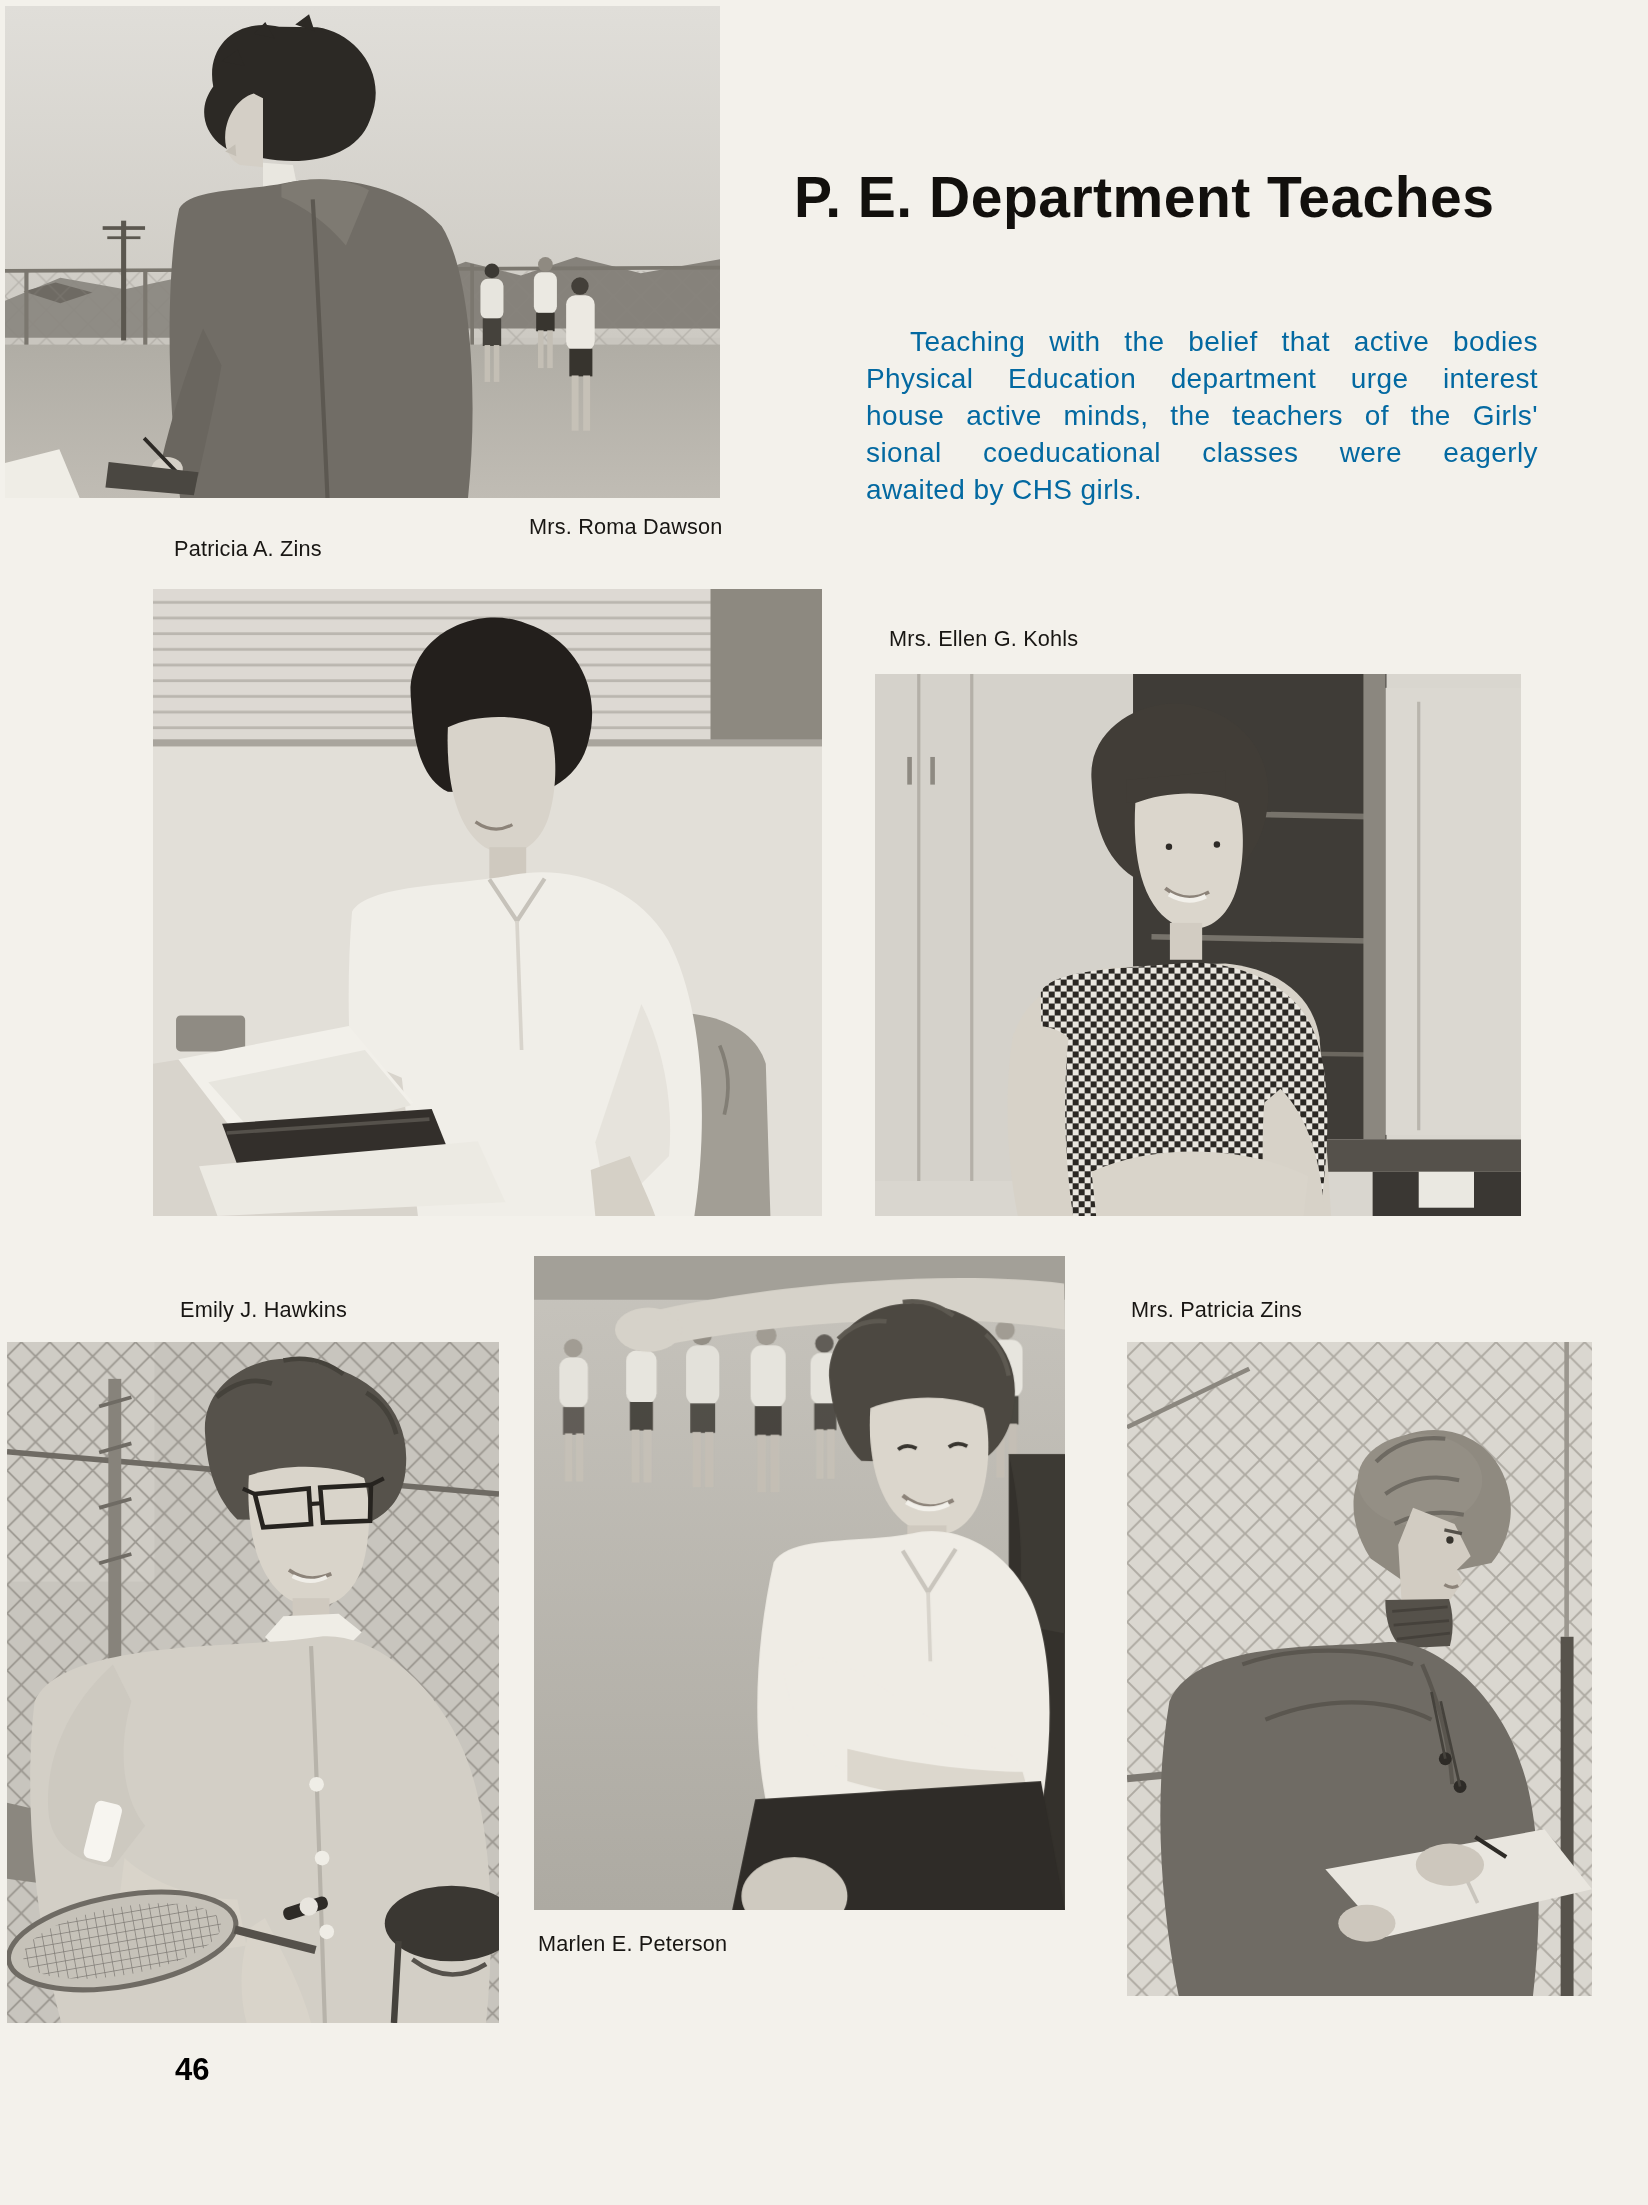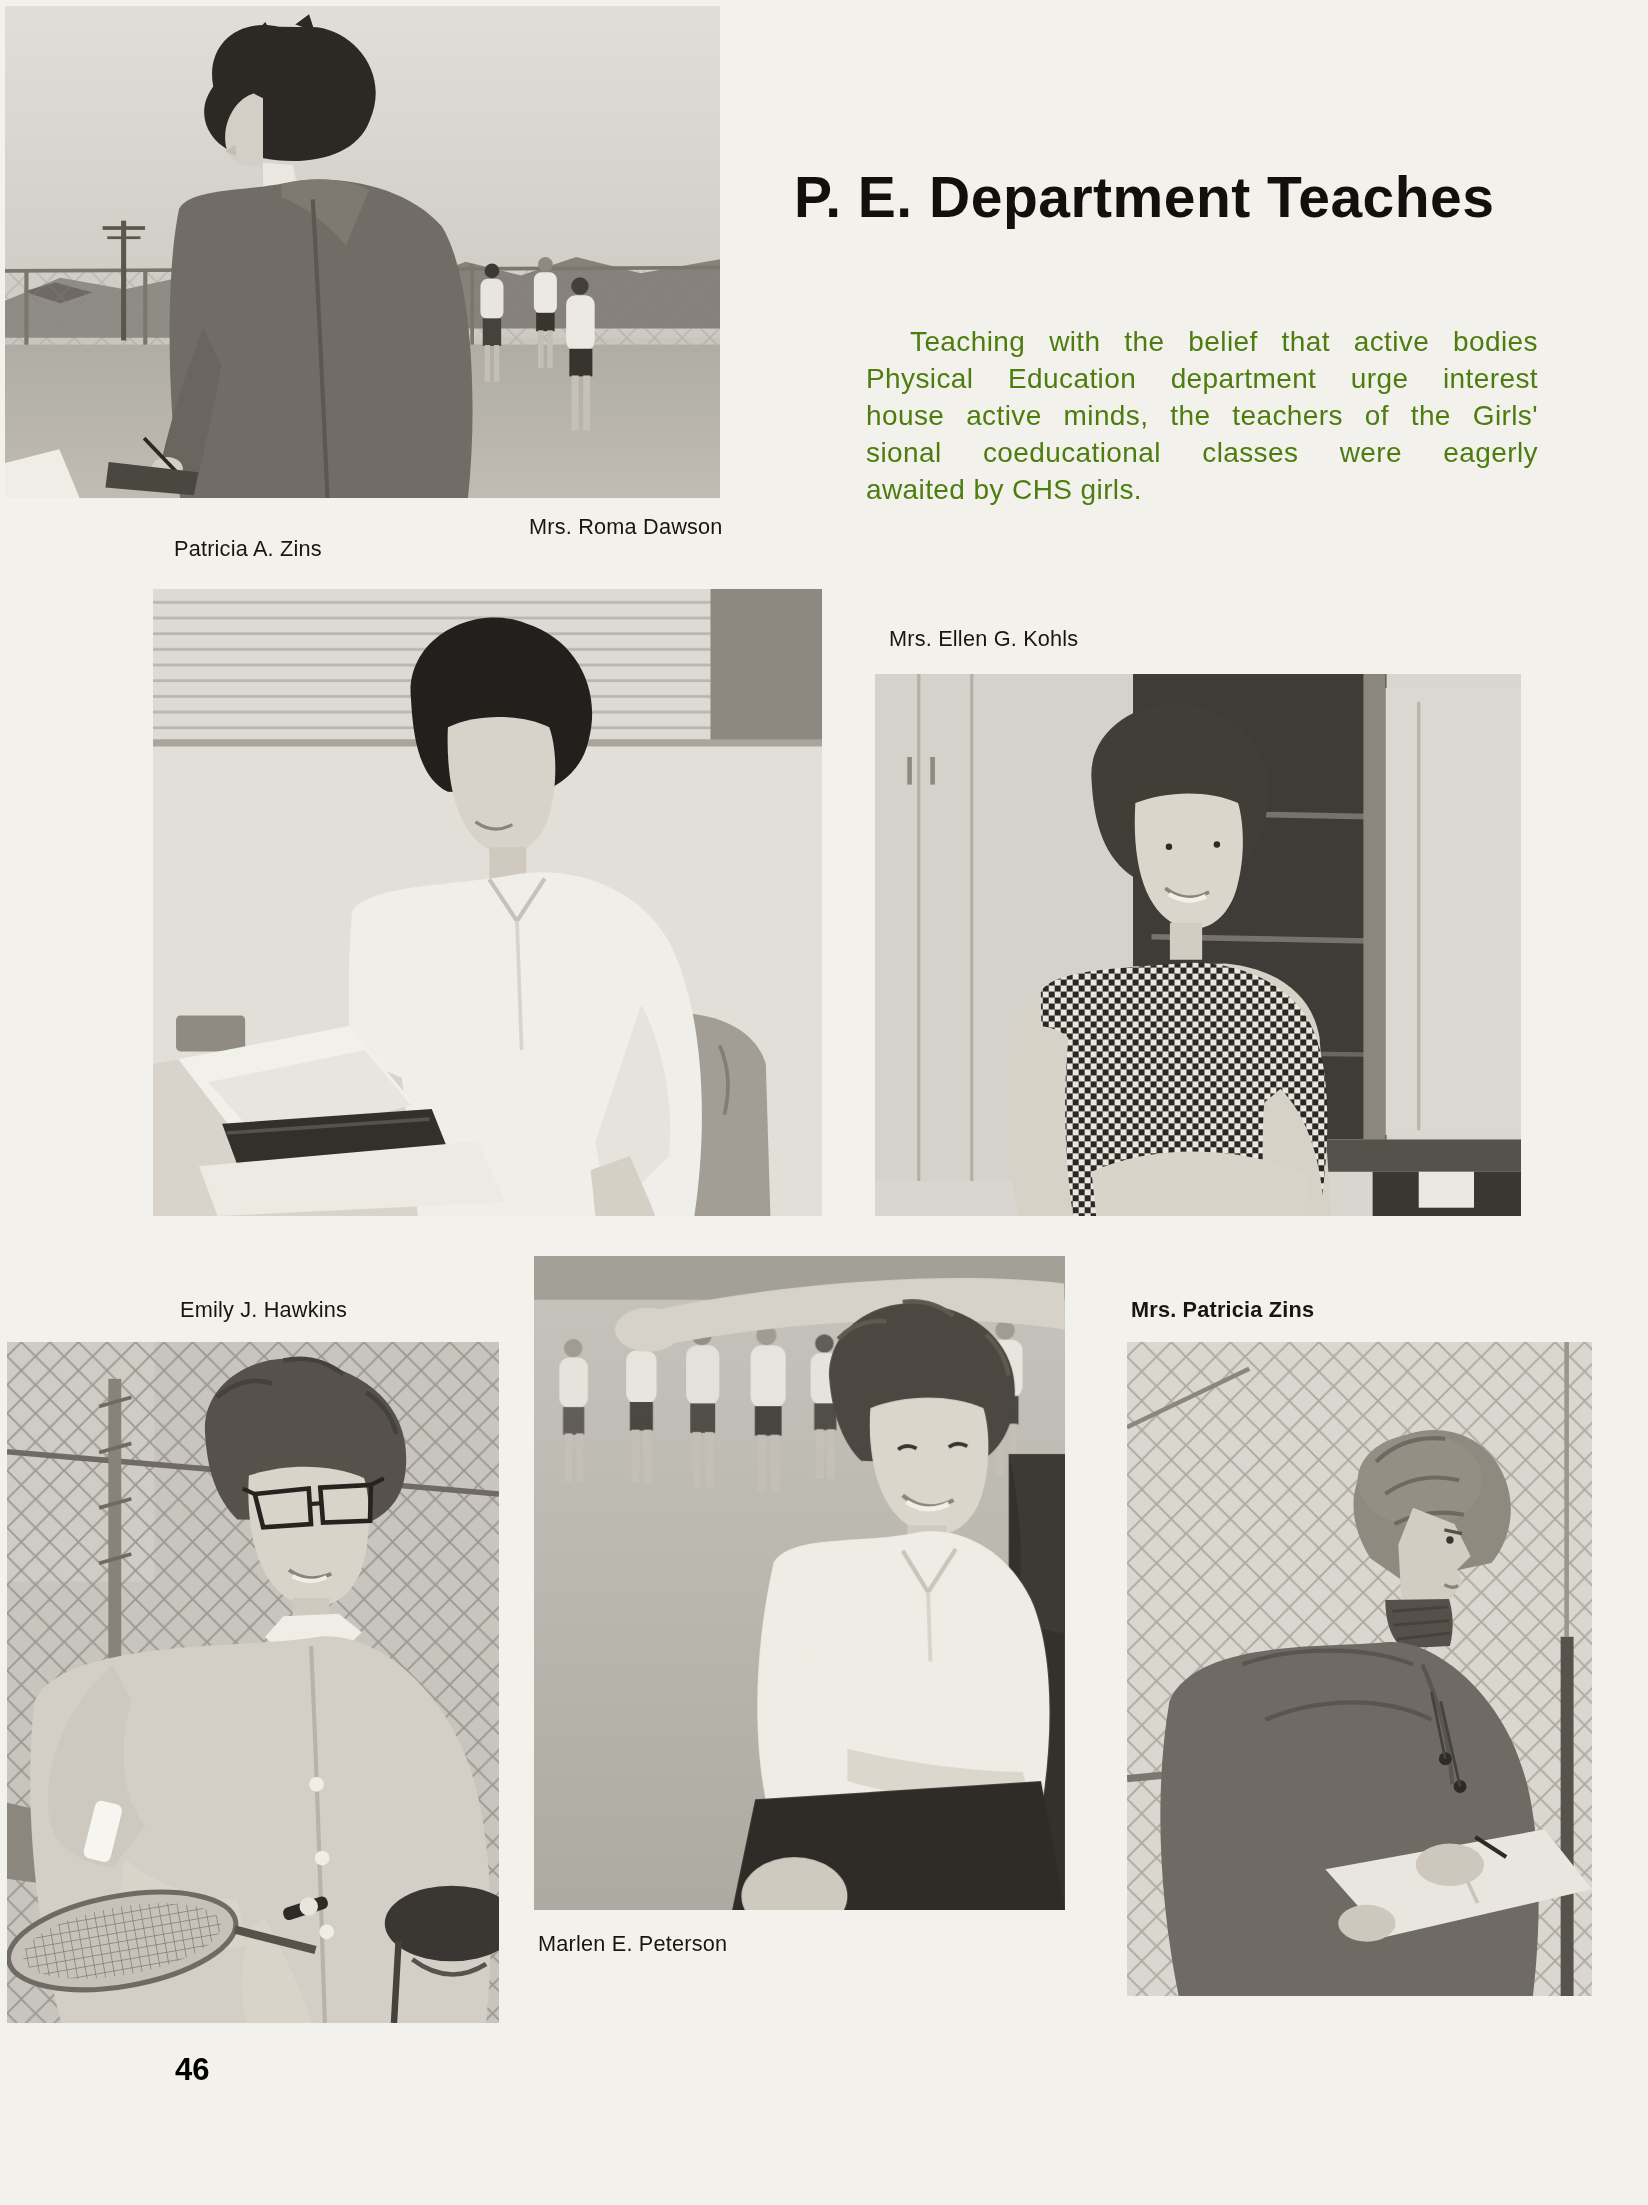--- a/index.html
+++ b/index.html
@@ -33,21 +33,21 @@
     color:#12100d;
     margin:12px;
     white-space:nowrap;
   }
   #body-paragraph{
     position:absolute;
     left:866px;top:323px;width:672px;
     font-size:28px;
     line-height:37px;
     letter-spacing:0.4px;
-    color:#4d7c0f;
+    color:#0369a1;
   }
   .para-line{
     text-align:justify;
     text-align-last:justify;
   }
   .para-line.first{ padding-left:44px; }
   .para-line.last{ text-align-last:left; }
   #page-number{
     position:absolute;
     left:175px;top:2052px;
@@ -60,21 +60,21 @@
   #photo-dunn    {left:153px; top:589px; width:669px; height:627px;}
   #photo-kohls   {left:875px;top:674px; width:646px; height:542px;}
   #photo-hawkins {left:7.4px;  top:1342px; width:492px; height:681px;}
   #photo-peterson{left:534px;top:1256px; width:531px; height:654px;}
   #photo-zins    {left:1127px;top:1342px; width:465px; height:654px;}
 
   #caption-dawson  {left:529px;top:514px;}
   #caption-dunn    {left:174px; top:536px;}
   #caption-kohls   {left:889px;top:626px;}
   #caption-hawkins {left:180px; top:1297px;}
-  #caption-zins    {left:1131px;top:1297px;font-weight:bold;}
+  #caption-zins    {left:1131px;top:1297px;}
   #caption-peterson{left:538px;top:1931px;}
 </style>
 </head>
 <body>
 
 <div id="page">
 
   <figure class="photo" id="photo-dawson">
     <svg viewBox="0 0 1552 1068" preserveAspectRatio="none">
       <defs>

